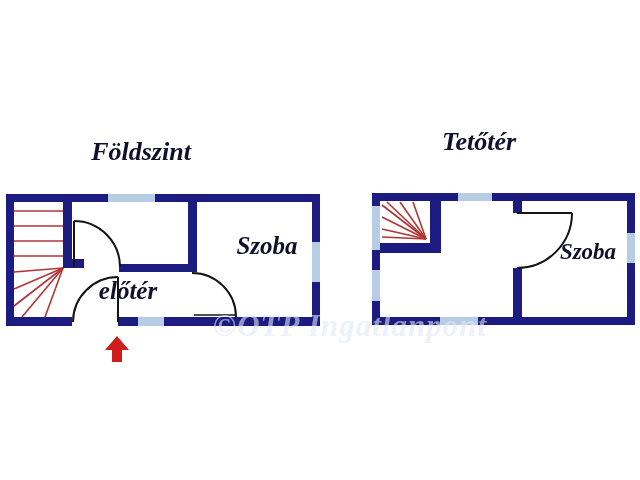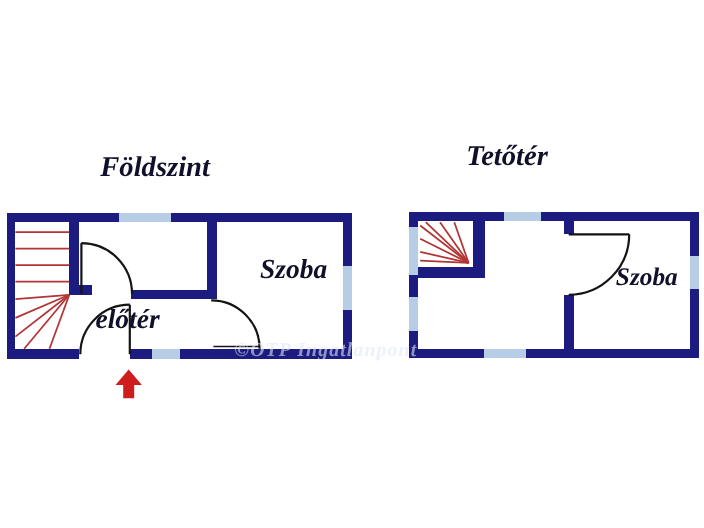--- a/index.html
+++ b/index.html
@@ -23,21 +23,21 @@
     transform:translate(-50%,-50%);
     font-weight:bold;font-style:italic;
     color:#10102a;white-space:nowrap;z-index:3;
   }
   .fs25{font-size:25px;}
   .fs23{font-size:23px;}
   #watermark{
     position:absolute;
     left:213px;top:308px;
     font-style:italic;font-weight:bold;
-    font-size:18px;letter-spacing:1px;
+    font-size:31px;letter-spacing:1px;
     color:rgba(224,232,246,0.60);
     white-space:nowrap;z-index:5;
   }
 </style>
 </head>
 <body>
 
 <div id="canvas">
 
   <svg id="plan-svg" width="640" height="480" viewBox="0 0 640 480">
@@ -117,25 +117,25 @@
 
       <g stroke="#141414" stroke-width="2" fill="none">
         <line x1="517" y1="213" x2="572" y2="213"></line>
         <path d="M572,213 A55,55 0 0 1 517,268"></path>
       </g>
     </g>
   </svg>
 
   <div class="plan-title" style="left:141px;top:152px;">Földszint</div>
 
-  <div class="plan-title" style="left:461px;top:142px;font-style:italic;">Tetőtér</div>
+  <div class="plan-title" style="left:479px;top:142px;font-style:italic;">Tetőtér</div>
 
 
   <div class="room-label fs25" style="left:267px;top:246px;">Szoba</div>
 
-  <div class="room-label fs25" style="left:116px;top:291px;">előtér</div>
+  <div class="room-label fs25" style="left:128px;top:291px;">előtér</div>
 
 
   <div class="room-label fs23" style="left:588px;top:252px;">Szoba</div>
 
   <div id="watermark">©OTP Ingatlanpont</div>
 
 </div>
 
 </body></html>

